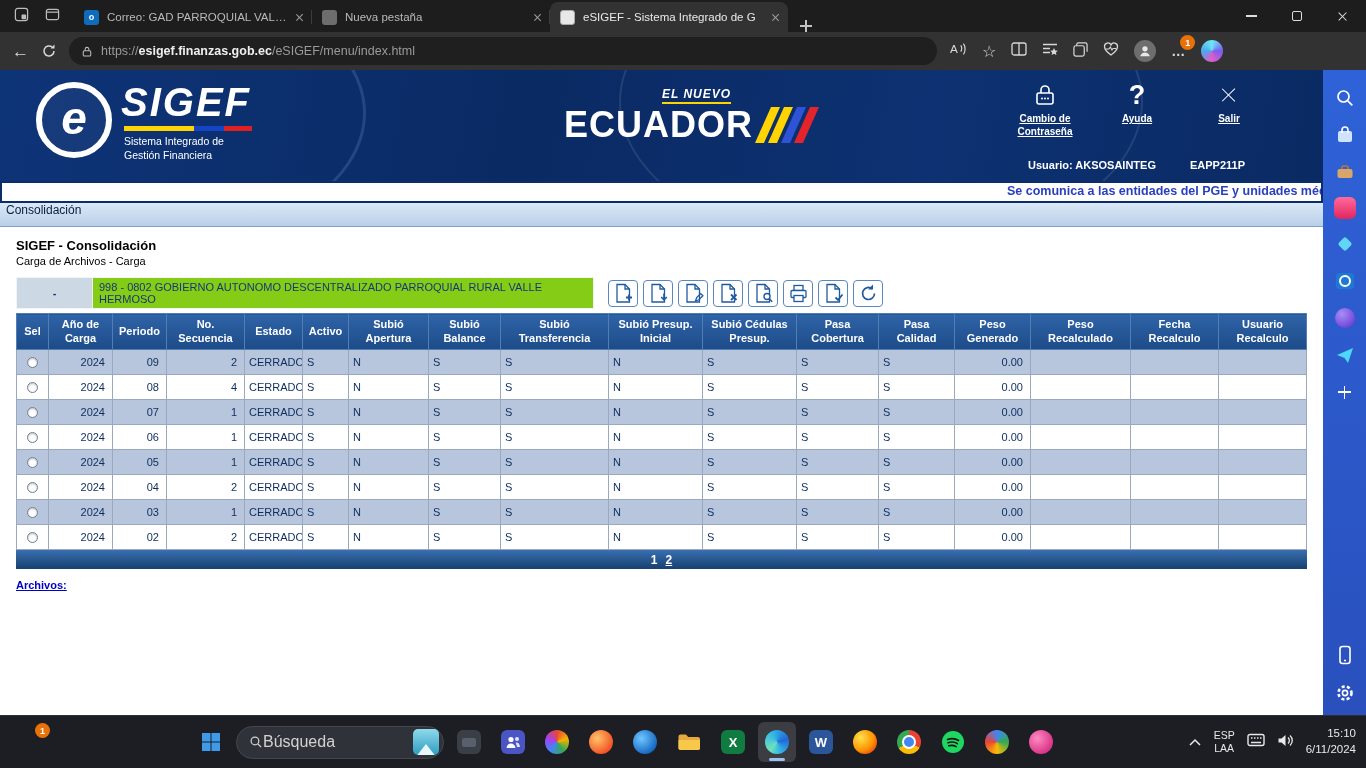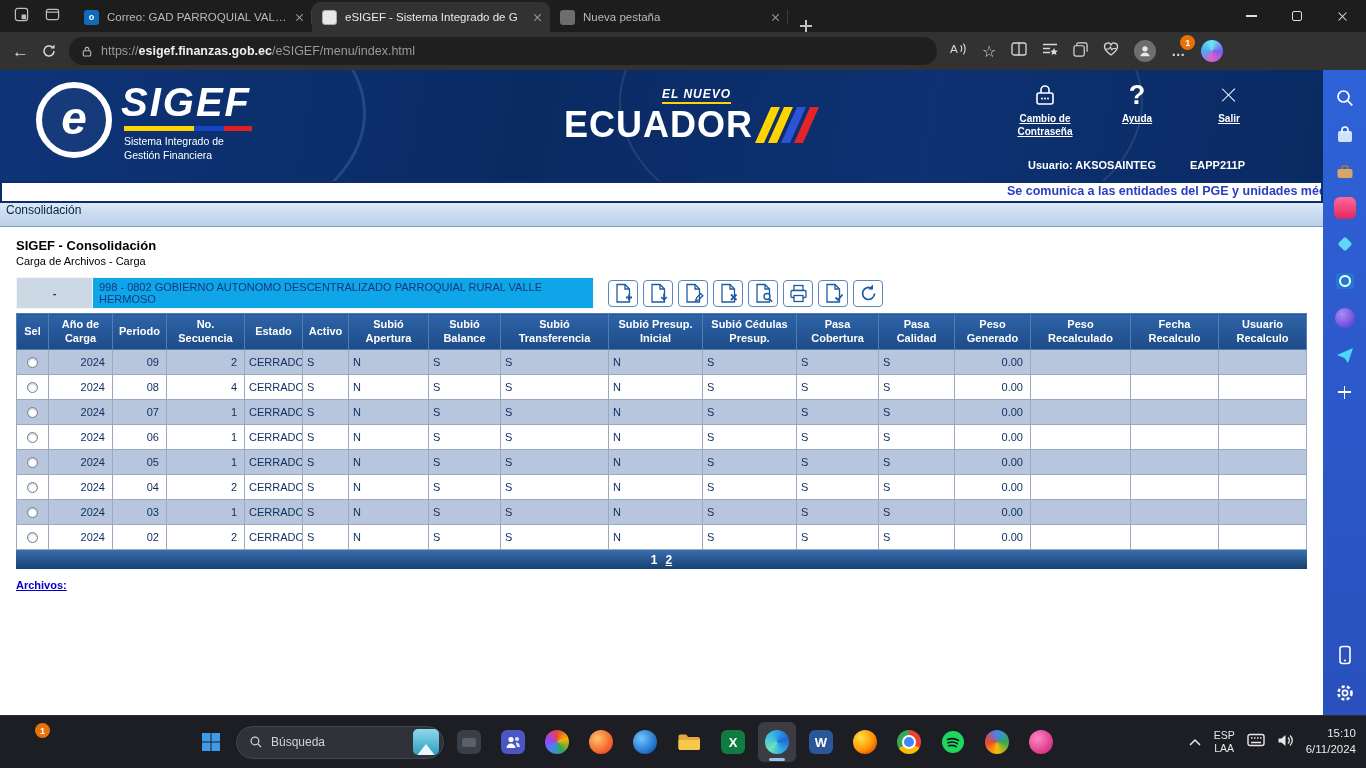--- a/index.html
+++ b/index.html
@@ -88,21 +88,21 @@
 
   .page-title{margin:11px 0 2px 16px;font-size:13px;font-weight:bold;color:#000}
   .breadcrumb{margin-left:16px;font-size:11px;color:#000}
 
   .form-row{display:flex;align-items:center;margin:10px 0 4px 16px}
   table.form{width:578px;border-collapse:collapse;border:1px solid #e00000}
   table.form td{font-size:11px;color:#16387a;padding:3px 6px;border:1px solid #f2f4f7}
   table.form td.lbl{width:76px;background:#d7dfe9;font-weight:bold;text-align:center}
   table.form tr.alt td.lbl{background:#cdd8e5}
   table.form td.val{background:#ebeff5}
-  table.form tr.alt td.val{background:#0ea5e9}
+  table.form tr.alt td.val{background:#84cc16}
 
   .toolbar{display:flex;gap:5px;margin-left:14px}
   .tbtn{width:30px;height:27px;border:1px solid #5b87c0;border-radius:4px;background:#fff;display:grid;place-items:center;cursor:pointer;padding:0}
 
   
   table.grid{table-layout:fixed;width:1291px;margin-left:16px;border-collapse:collapse;border:1px solid #5c7ca3}
   table.grid th{background:linear-gradient(#2f64a8,#1d4b88);color:#fff;font-size:11px;font-weight:bold;height:36px;border:1px solid #517fb4;white-space:pre-line;line-height:1.25;vertical-align:middle;padding:1px 2px}
   table.grid td{font-size:11px;color:#0d2d5e;height:25px;border:1px solid #9aa9bf;padding:1px 4px;overflow:hidden;white-space:nowrap}
   table.grid tr.odd td{background:#b7c6dd}
   table.grid tr.even td{background:#ffffff}
@@ -116,21 +116,21 @@
 
   
   .taskbar{position:absolute;bottom:0;left:0;width:1366px;height:53px;background:#1c1e23;border-top:1px solid #2c2f36}
   .tb-widget{position:absolute;left:16px;top:11px;width:32px;height:32px}
   .widget-circle{width:26px;height:26px;border-radius:50%;background:radial-gradient(circle at 35% 35%,#fdf3d0,#f5c86a 60%,#e8a33d)}
   .tb-widget .badge{top:-4px;right:-2px}
   .tb-center{position:absolute;left:192px;top:0;height:100%;display:flex;align-items:center;gap:6px}
   .app{width:38px;height:40px;display:grid;place-items:center;position:relative;border-radius:6px}
   .app.active{background:rgba(255,255,255,.14)}
   .app.active::after{content:"";position:absolute;bottom:1px;left:50%;transform:translateX(-50%);width:16px;height:3px;border-radius:2px;background:#9cc2f0}
-  .search-pill{width:208px;height:33px;border-radius:17px;background:#2f3238;border:1px solid #43474f;display:flex;align-items:center;gap:8px;padding:0 4px 0 12px;color:#d2d2d2;font-size:12px}
+  .search-pill{width:208px;height:33px;border-radius:17px;background:#2f3238;border:1px solid #43474f;display:flex;align-items:center;padding:0 4px 0 12px;color:#d2d2d2;font-size:16px}
   .search-pill .s-label{flex:1}
   .s-img{width:26px;height:26px;border-radius:5px;background:linear-gradient(#8fd9ec,#2e9ec0);position:relative;overflow:hidden}
   .s-img::after{content:"";position:absolute;bottom:-3px;left:2px;width:0;height:0;border-left:11px solid transparent;border-right:11px solid transparent;border-bottom:14px solid #e8f7fb}
   .circle24{width:24px;height:24px;border-radius:50%}
   .sq24{width:24px;height:24px;border-radius:6px;display:grid;place-items:center;color:#fff;font-weight:bold;font-size:13px}
   .chrome-ic{position:relative;background:conic-gradient(#ea4335 0 33%,#fbbc05 33% 66%,#34a853 66% 100%)}
   .chrome-ic::after{content:"";position:absolute;left:50%;top:50%;width:10px;height:10px;margin:-7px 0 0 -7px;border:2px solid #fff;border-radius:50%;background:#4285f4}
   .tb-right{position:absolute;right:10px;top:0;height:100%;display:flex;align-items:center;gap:12px;color:#e8e8e8}
   .lang{font-size:10.5px;line-height:1.25;text-align:center}
   .clock{font-size:11.5px;line-height:1.35;text-align:right}
@@ -150,28 +150,28 @@
             <rect x="1.5" y="2.5" width="13" height="11" rx="2" fill="none" stroke="#bdbdbd" stroke-width="1.3"></rect>
             <path d="M1.5 5.5h13" stroke="#bdbdbd" stroke-width="1.3"></path>
           </svg></span>
     </div>
     <div class="tabs">
       <div class="tab">
         <span class="favicon fav-outlook">o</span>
         <span class="t-title">Correo: GAD PARROQUIAL VALLE</span>
         <span class="cross tab-close"></span>
       </div>
+      <div class="tab">
+        <span class="favicon fav-gray"></span>
+        <span class="t-title">Nueva pestaña</span>
+        <span class="cross tab-close"></span>
+      </div>
       <div class="tab active">
         <span class="favicon fav-doc"></span>
         <span class="t-title">eSIGEF - Sistema Integrado de G</span>
-        <span class="cross tab-close"></span>
-      </div>
-      <div class="tab">
-        <span class="favicon fav-gray"></span>
-        <span class="t-title">Nueva pestaña</span>
         <span class="cross tab-close"></span>
       </div>
       <span class="plus newtab-btn"></span>
     </div>
     <div class="win-controls">
       <span class="win-btn">
           <span class="ic-min"></span>
         </span>
       <span class="win-btn">
           <span class="ic-max"></span>

